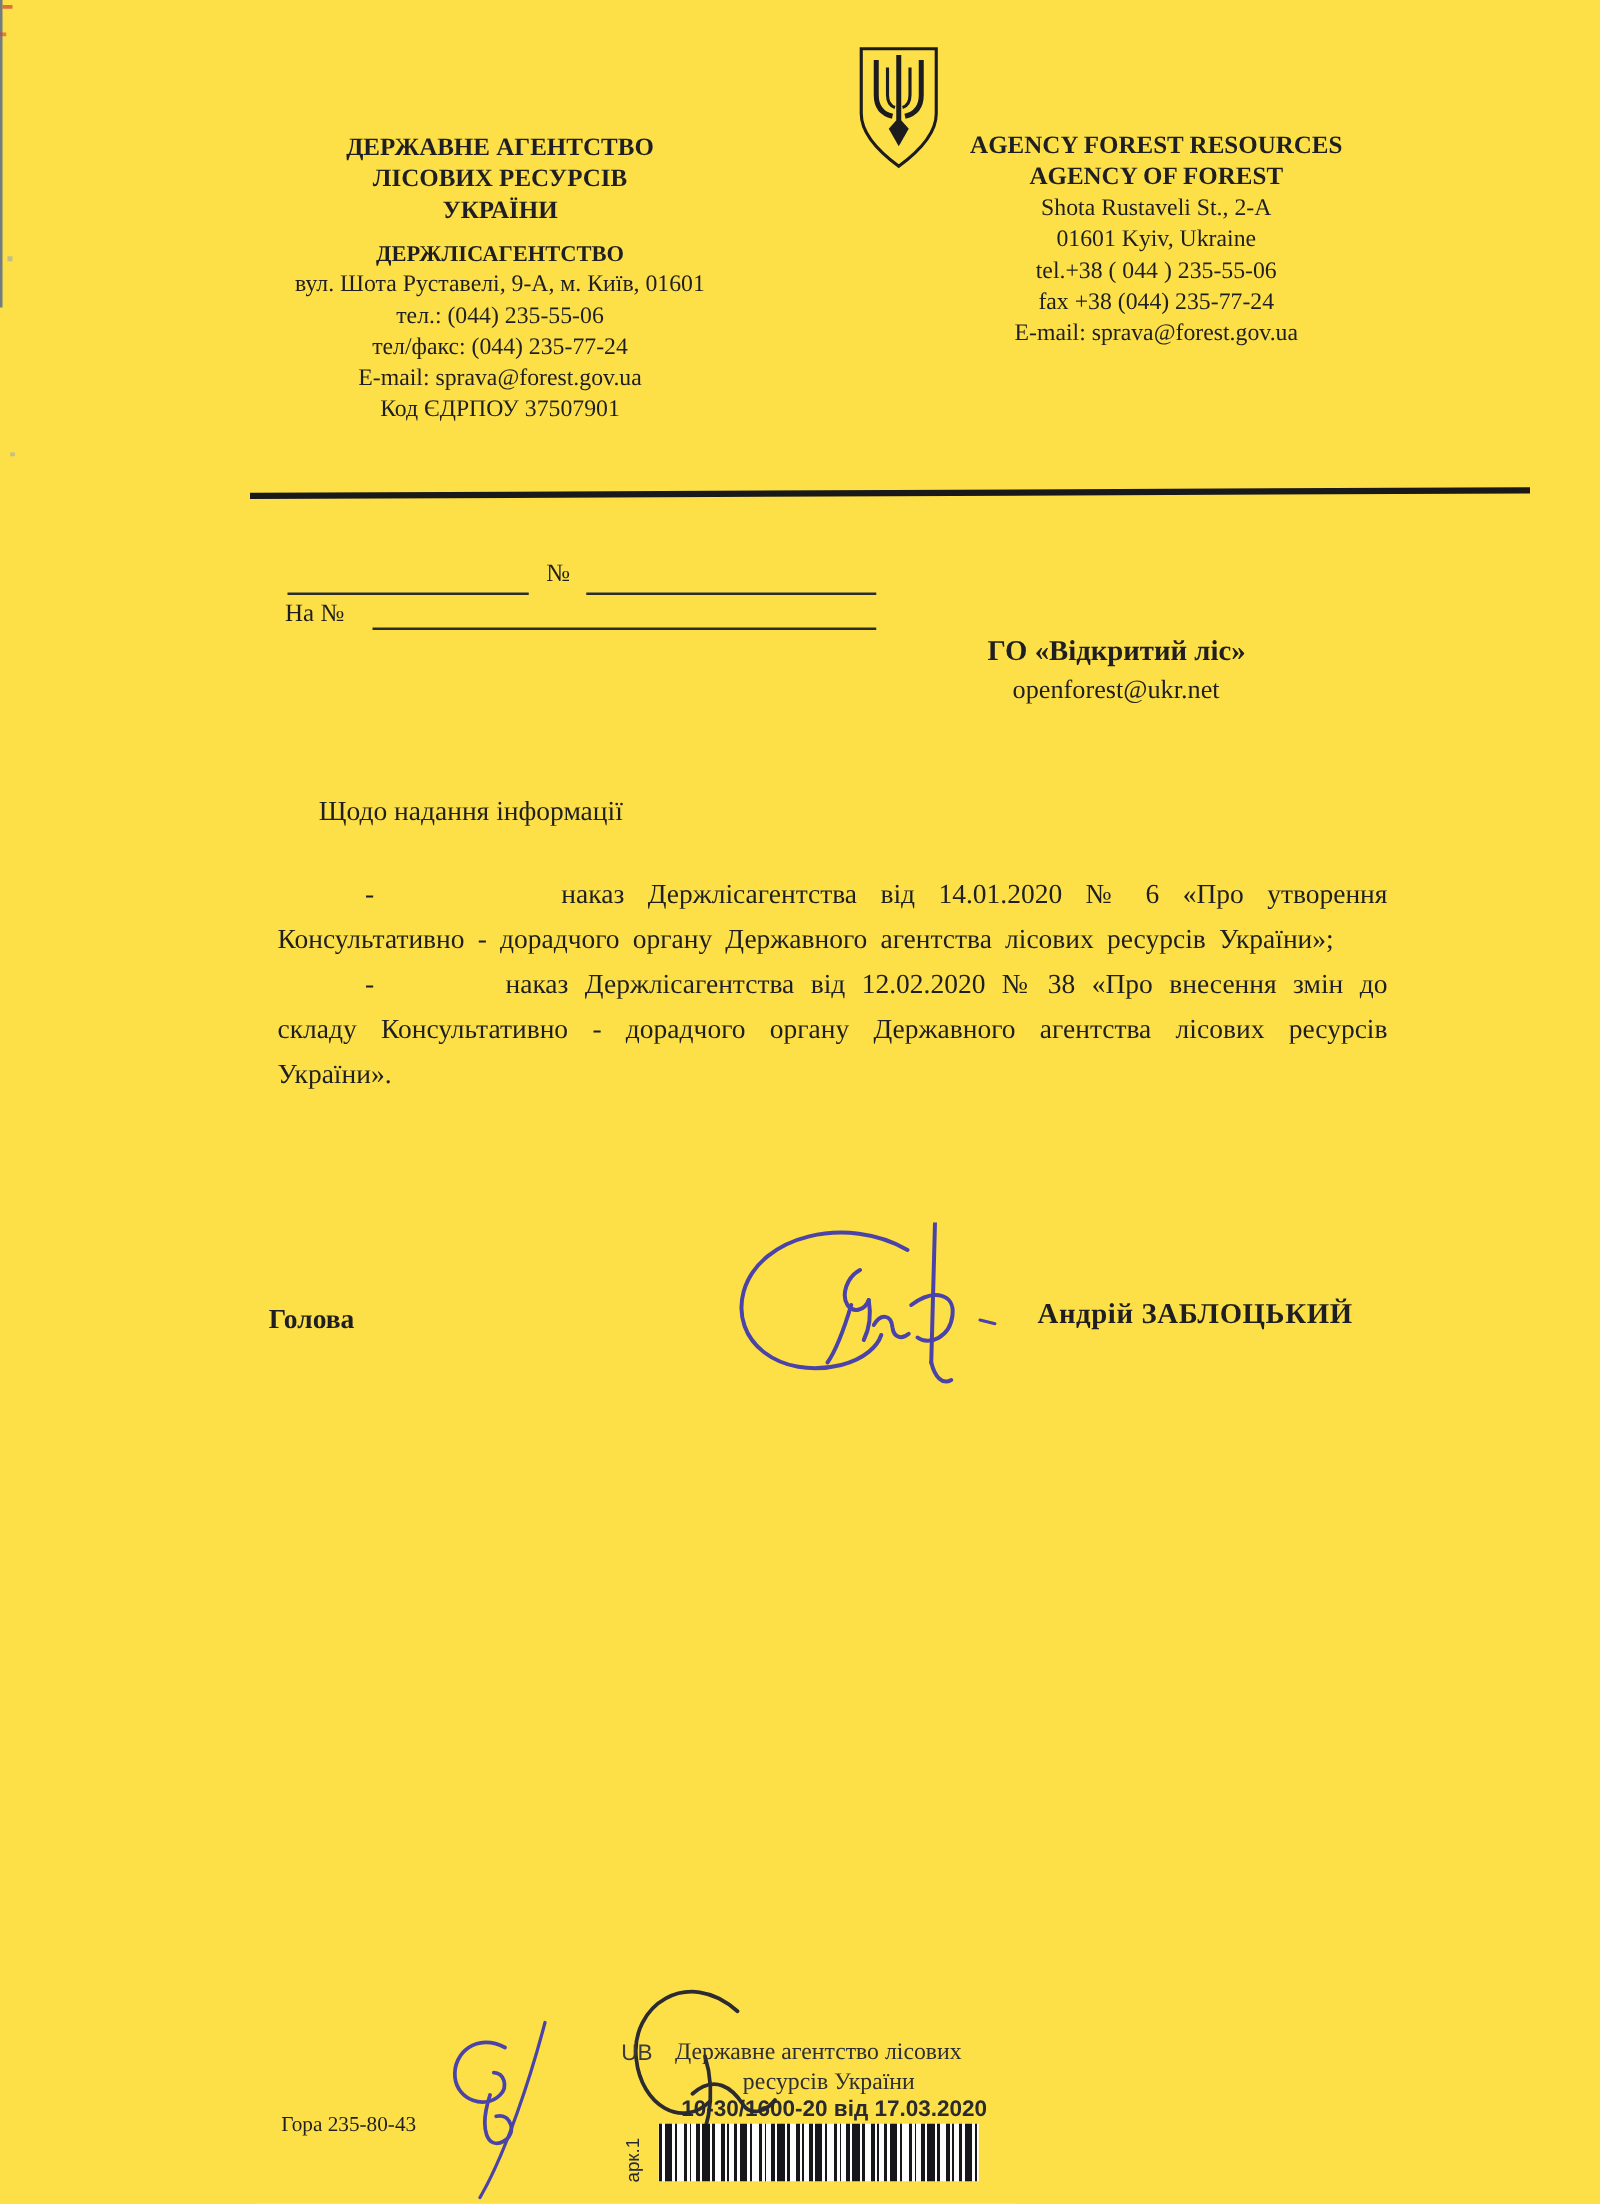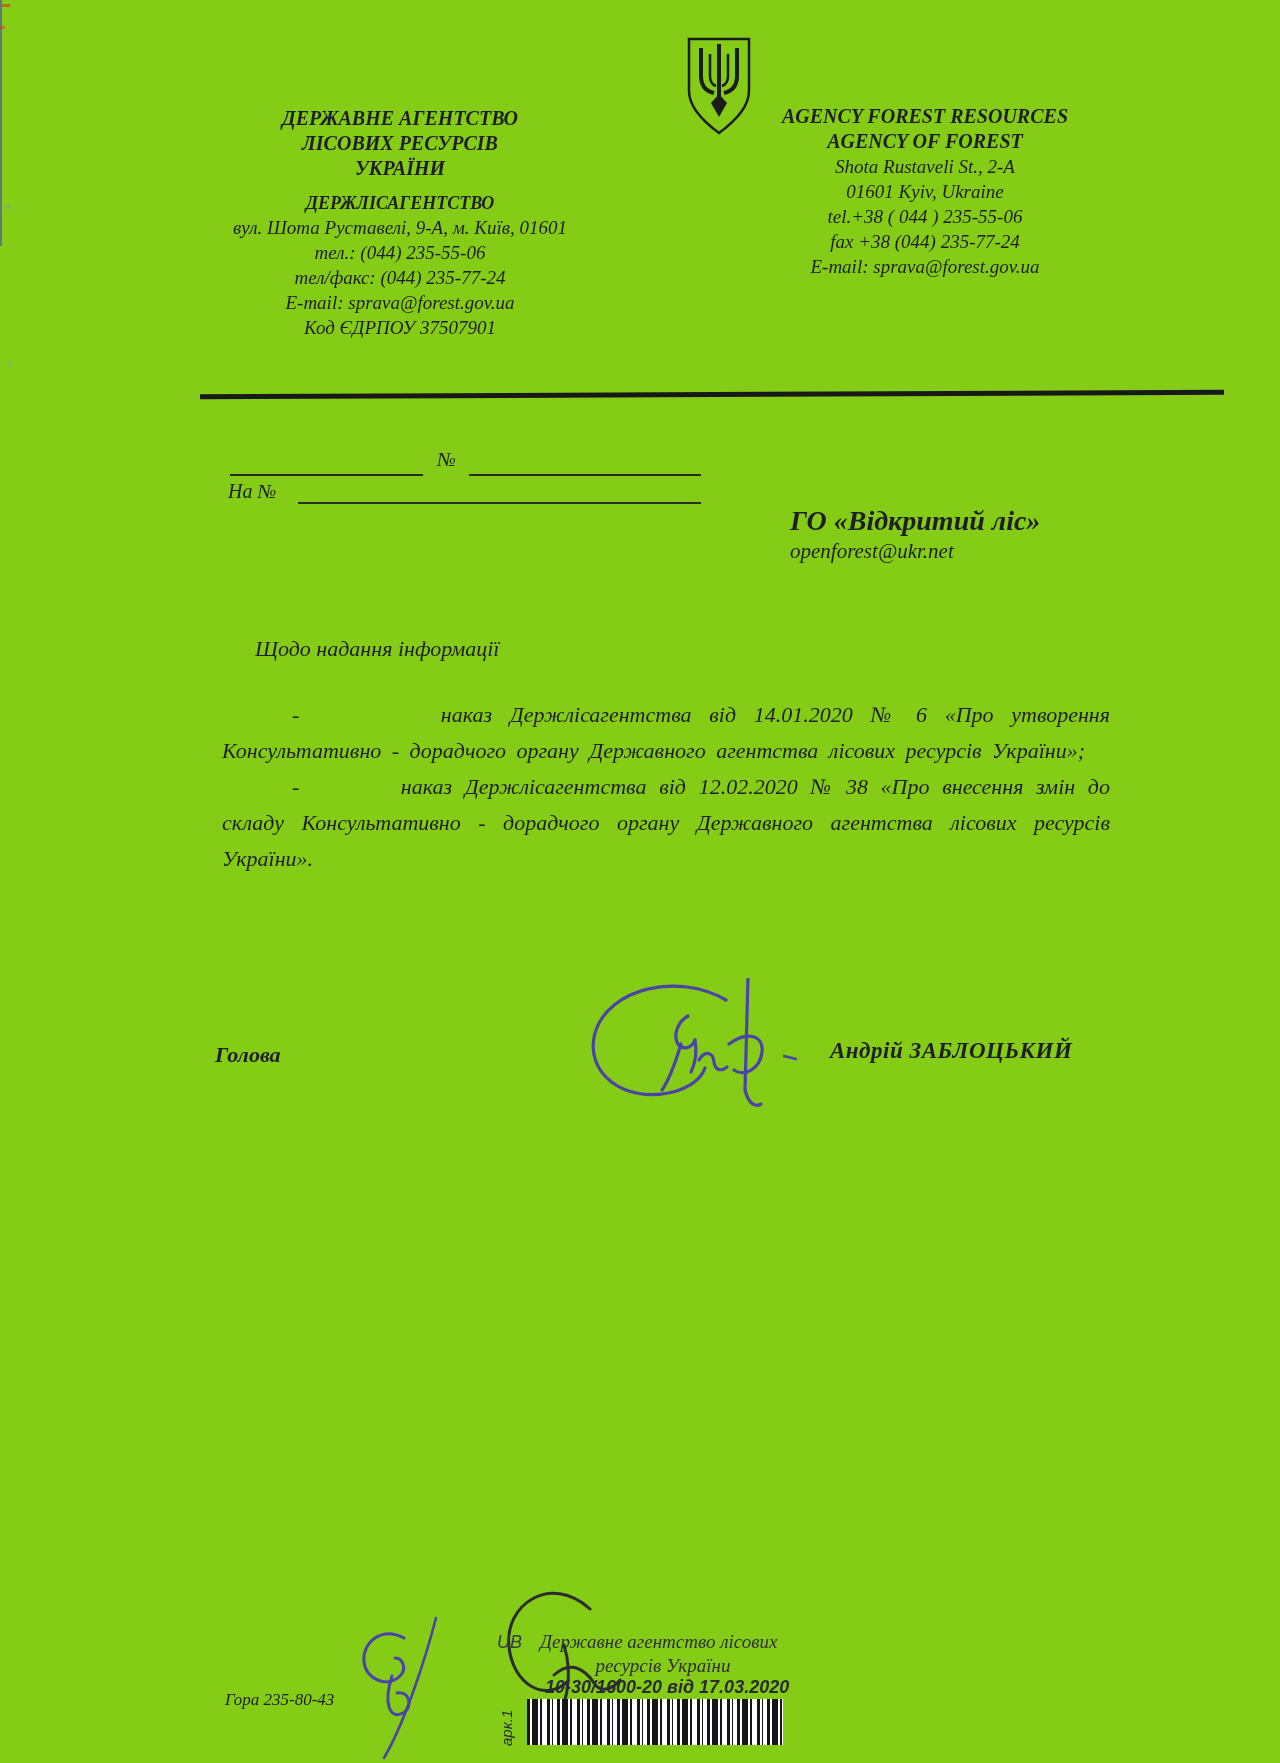--- a/index.html
+++ b/index.html
@@ -4,44 +4,43 @@
 <style>
   :root{
     --ink-blue:#4b43a8;
     --text:#1f1f23;
     --rule:#191919;
   }
   html,body{margin:0;padding:0;background:#e8e8e8;}
   .page{
     position:relative;
     width:1280px;height:1763px;
-    background:#84cc16;
+    background:#fde047;
     overflow:hidden;
     font-family:"Liberation Serif", serif;
     color:var(--text);
-    font-style:italic;
   }
   
   .edge-line{position:absolute;left:0;top:0;width:2px;height:246px;background:#5a6a8a;opacity:.85;}
   .speck{position:absolute;}
   
   .lh-left{position:absolute;left:200px;top:106px;width:400px;text-align:center;line-height:25px;font-size:19px;}
   .lh-left div:nth-child(1),.lh-left div:nth-child(2),.lh-left div:nth-child(3){font-weight:bold;font-size:20px;}
   .lh-left div:nth-child(4){font-weight:bold;font-size:18px;line-height:24px;margin-top:10px;}
   .lh-right{position:absolute;left:740px;top:104px;width:370px;text-align:center;line-height:25px;font-size:19px;}
   .lh-right div:nth-child(1),.lh-right div:nth-child(2){font-weight:bold;font-size:20px;}
   .emblem{position:absolute;left:684px;top:36px;}
   
   .rule{position:absolute;left:200px;top:392px;width:1024px;height:5px;background:var(--rule);transform:rotate(-0.25deg);}
   .u-line{position:absolute;border-bottom:2px solid #2c2c2e;height:0;}
   .ref-label{position:absolute;font-size:20px;}
   
   .recipient{position:absolute;left:790px;top:505px;line-height:31px;}
-  .recipient .org{font-weight:bold;font-size:28px;}
-  .recipient .mail{font-size:21px;}
+  .recipient .org{font-weight:bold;font-size:23px;}
+  .recipient .mail{font-size:21px;margin-left:20px;}
   
   .subject{position:absolute;left:255px;top:636px;font-size:22px;}
   .body-text{position:absolute;left:222px;top:697px;width:888px;font-size:22px;line-height:36px;text-align:justify;word-spacing:5px;}
   .body-text p{margin:0;text-indent:70px;}
   
   .sig-title{position:absolute;left:215px;top:1042px;font-weight:bold;font-size:22px;}
   .sig-name{position:absolute;left:830px;top:1038px;font-weight:bold;font-size:23px;letter-spacing:.5px;}
   .sig-svg{position:absolute;left:578px;top:978px;color:var(--ink-blue);}
   
   .executor{position:absolute;left:225px;top:1690px;font-size:17px;}

